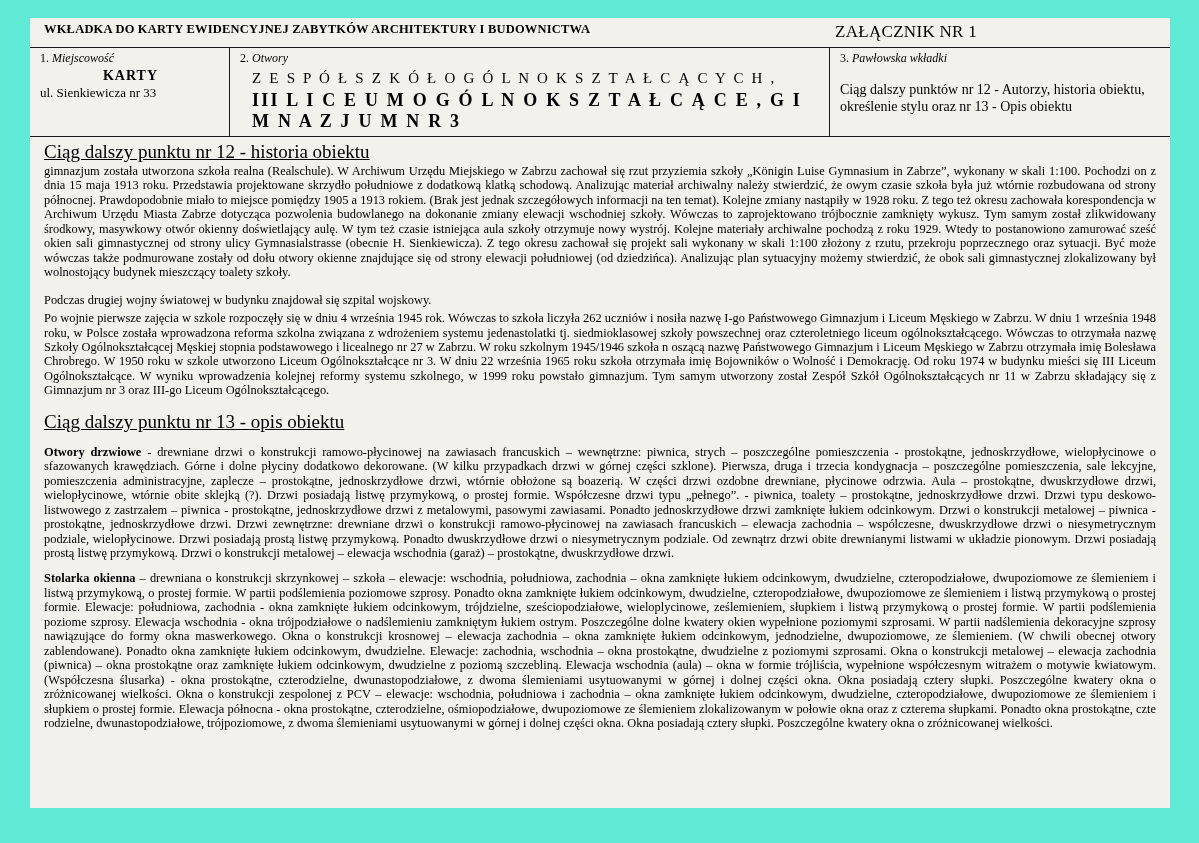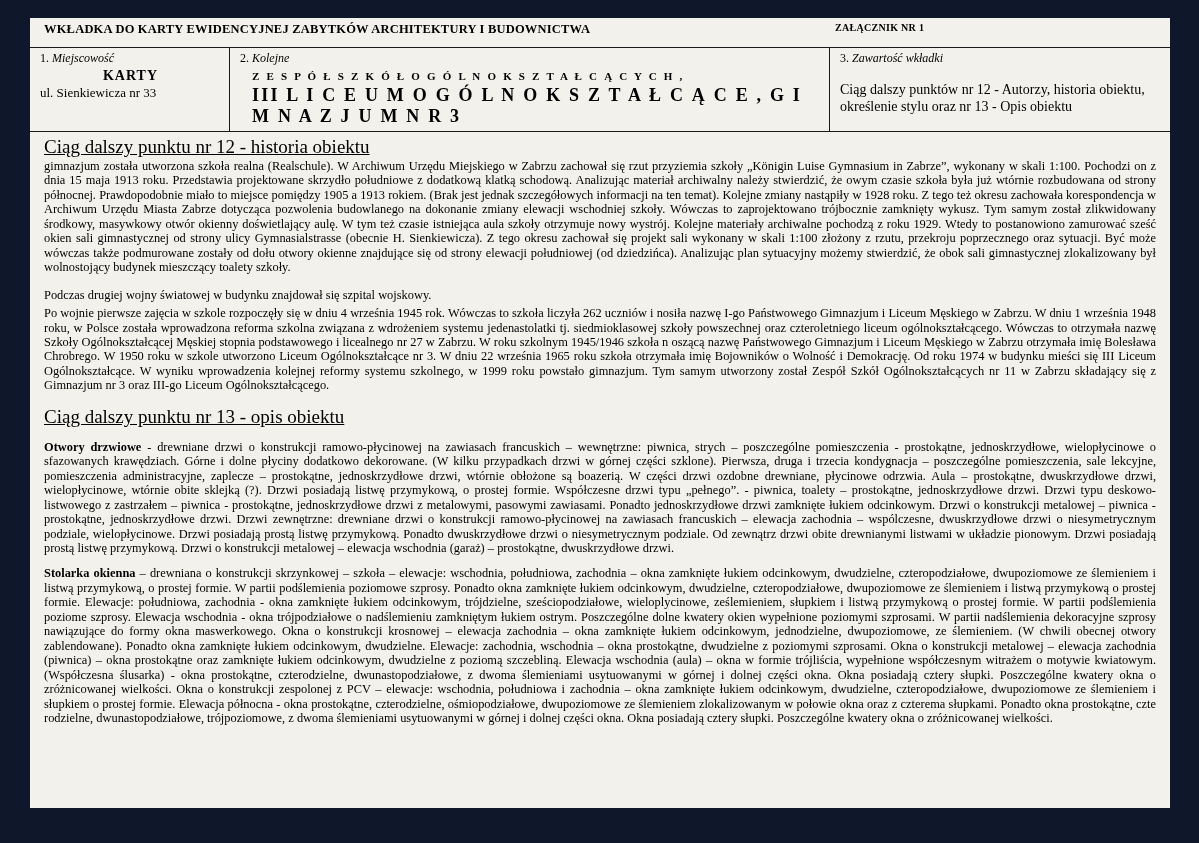--- a/index.html
+++ b/index.html
@@ -9,21 +9,21 @@
   }
   body {
     width: 1199px;
     height: 843px;
     font-family: "Liberation Serif", serif;
   }
   .page {
     position: relative;
     width: 1199px;
     height: 843px;
-    background: #0f172a;
+    background: #5eead4;
     box-sizing: border-box;
     overflow: hidden;
   }
   .sheet {
     position: absolute;
     left: 30px;
     top: 18px;
     width: 1140px;
     height: 790px;
     background: #f2f1ec;
@@ -41,22 +41,22 @@
     left: 14px;
     top: 4px;
     font-size: 12.5px;
     font-weight: bold;
     letter-spacing: 0.2px;
   }
   .top-header .t-right {
     position: absolute;
     left: 805px;
     top: 4px;
-    font-size: 10px;
-    font-weight: bold;
+    font-size: 17px;
+    font-weight: normal;
     letter-spacing: 0.3px;
   }
   
   .hdr-row {
     display: flex;
     border-bottom: 1.5px solid #1a1a1a;
     box-sizing: border-box;
   }
   .hdr-cell {
     box-sizing: border-box;
@@ -76,22 +76,22 @@
     font-weight: bold;
     font-size: 14px;
     letter-spacing: 1px;
     margin-top: 2px;
   }
   .c1 .addr {
     font-size: 13px;
     margin-top: 1px;
   }
   .c2 .obj-line1 {
-    font-weight: bold;
-    font-size: 11px;
+    font-weight: normal;
+    font-size: 15px;
     letter-spacing: 2.2px;
     margin-top: 4px;
     margin-left: 12px;
   }
   .c2 .obj-line2 {
     font-weight: bold;
     font-size: 18px;
     letter-spacing: 2.2px;
     margin-top: 3px;
     margin-left: 12px;
@@ -154,29 +154,29 @@
         <div class="cell-num">
           <span class="n">1.</span>
           <span>Miejscowość</span>
         </div>
         <div class="loc">KARTY</div>
         <div class="addr">ul. Sienkiewicza nr 33</div>
       </div>
       <div class="hdr-cell c2">
         <div class="cell-num">
           <span class="n">2.</span>
-          <span>Kolejne</span>
+          <span>Otwory</span>
         </div>
         <div class="obj-line1">Z E S P Ó Ł   S Z K Ó Ł   O G Ó L N O K S Z T A Ł C Ą C Y C H ,</div>
         <div class="obj-line2">III  L I C E U M  O G Ó L N O K S Z T A Ł C Ą C E ,  G I M N A Z J U M   N R 3</div>
       </div>
       <div class="hdr-cell c3">
         <div class="cell-num">
           <span class="n">3.</span>
-          <span>Zawartość wkładki</span>
+          <span>Pawłowska wkładki</span>
         </div>
         <div class="c3text">Ciąg dalszy punktów nr 12 - Autorzy, historia obiektu, określenie stylu oraz nr 13 -  Opis obiektu</div>
       </div>
     </div>
 
     <div class="body">
 
       <div class="sec-title">Ciąg dalszy punktu  nr 12 - historia obiektu</div>
       <p class="par">gimnazjum została utworzona szkoła realna  (Realschule). W Archiwum Urzędu Miejskiego w Zabrzu zachował się  rzut przyziemia szkoły „Königin Luise Gymnasium in Zabrze”, wykonany w skali 1:100. Pochodzi on z dnia 15 maja 1913 roku. Przedstawia  projektowane skrzydło południowe z dodatkową klatką schodową. Analizując materiał  archiwalny należy stwierdzić, że owym czasie  szkoła była już wtórnie rozbudowana od strony północnej.  Prawdopodobnie miało to miejsce pomiędzy 1905 a 1913 rokiem. (Brak jest jednak szczegółowych informacji na ten temat).  Kolejne zmiany nastąpiły w 1928 roku. Z tego też okresu zachowała korespondencja w Archiwum Urzędu Miasta Zabrze dotycząca pozwolenia budowlanego na dokonanie zmiany elewacji wschodniej szkoły. Wówczas to zaprojektowano trójbocznie zamknięty wykusz. Tym samym został zlikwidowany środkowy, masywkowy otwór okienny doświetlający aulę. W tym też czasie istniejąca aula szkoły otrzymuje nowy wystrój. Kolejne materiały archiwalne pochodzą  z roku 1929. Wtedy to postanowiono zamurować sześć okien  sali gimnastycznej od strony ulicy  Gymnasialstrasse (obecnie H. Sienkiewicza). Z tego okresu zachował się projekt sali wykonany w skali 1:100 złożony z rzutu, przekroju poprzecznego oraz sytuacji. Być może wówczas także podmurowane zostały od dołu otwory okienne znajdujące się od strony elewacji południowej (od dziedzińca). Analizując plan sytuacyjny możemy stwierdzić, że obok sali gimnastycznej zlokalizowany był  wolnostojący budynek mieszczący  toalety szkoły.</p>
       <p class="par">Podczas drugiej wojny światowej w budynku znajdował się szpital wojskowy.</p>

